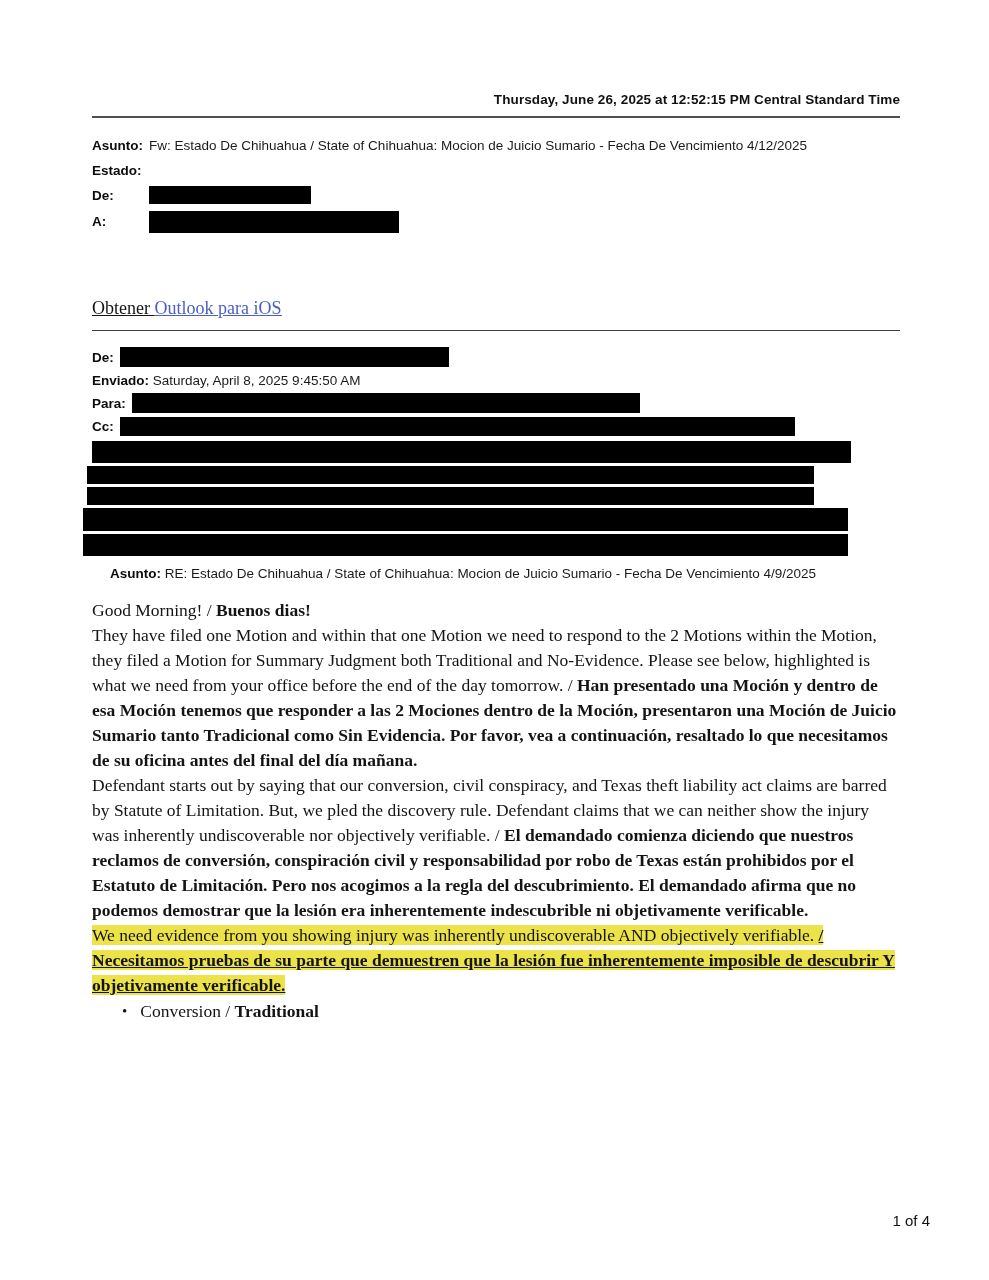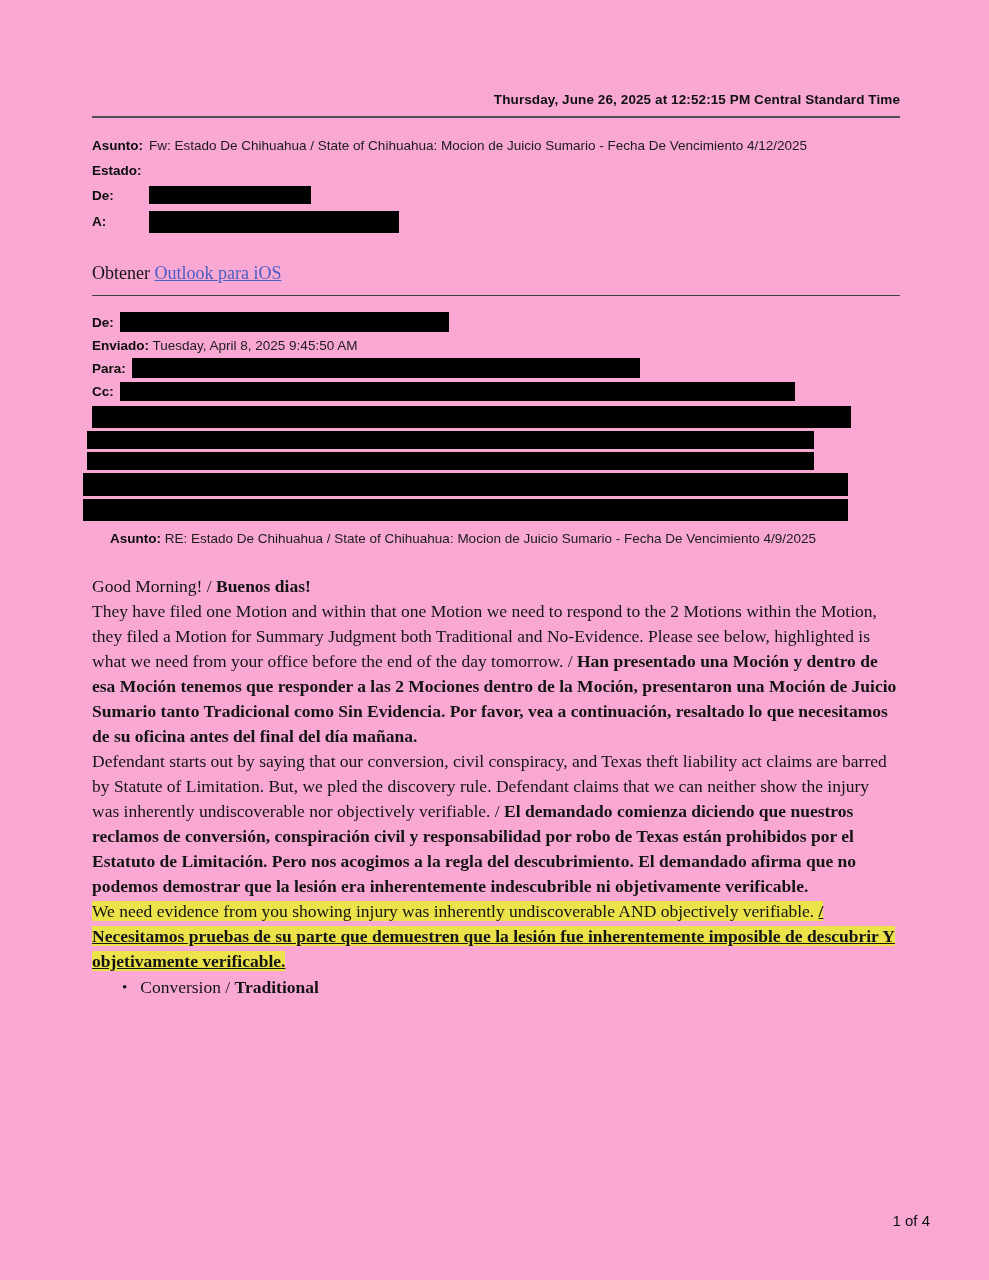--- a/index.html
+++ b/index.html
@@ -1,18 +1,18 @@
 <!DOCTYPE html>
 <html><head>
 <meta charset="utf-8">
 <style>
   * { margin:0; padding:0; box-sizing:border-box; }
   html,body { background:#e8e8e8; }
   .page {
-    position:relative; width:989px; height:1280px; background:#f9a8d4;
+    position:relative; width:989px; height:1280px; background:#ffffff;
     margin:0 auto; overflow:hidden;
     font-family:"Liberation Sans", sans-serif; color:#161616;
   }
   .content { position:absolute; left:92px; top:0; width:808px; }
 
   
   .timestamp {
     padding-top:92px; text-align:right;
     font-size:13.5px; font-weight:bold; letter-spacing:0.1px; color:#111;
   }
@@ -22,36 +22,36 @@
   
   .hdr-outer { margin-top:17px; font-size:13.5px; line-height:21px; }
   .hdr-row { display:flex; margin-bottom:4px; align-items:flex-start; }
   .hdr-label { font-weight:bold; width:57px; flex:0 0 57px; color:#0c0c0c; }
   .hdr-value { color:#1b1b1b; }
   .redact { background:#000; display:block; }
   .redact-inline { background:#000; display:inline-block; vertical-align:-5px; }
 
   
   .outlook-line {
-    margin-top:30px; font-family:"Liberation Serif", serif;
-    font-size:18px; color:#141414;
+    margin-top:65px; font-family:"Liberation Serif", serif;
+    font-size:18px; color:#141414;text-decoration:underline;
   }
   .outlook-link { color:#4a5ec4; text-decoration:underline; cursor:pointer; }
 
   
   .hdr-inner { margin-top:15px; font-size:13.5px; line-height:23px; color:#1b1b1b; }
   .hdr-inner .line { white-space:nowrap; }
   .hdr-inner b { color:#0c0c0c; }
   .inner-subject { margin-top:6px; max-width:742px; line-height:24px; white-space:normal;text-align:center; }
 
   
   .rbar { background:#000; margin-top:3px; }
 
   
-  .body { margin-top:23px; font-family:"Liberation Serif", serif; font-size:17.5px; line-height:25px; color:#141414; }
+  .body { margin-top:12px; font-family:"Liberation Serif", serif; font-size:17.5px; line-height:25px; color:#141414; }
   .body p { margin:0; }
   .sp { margin-top:22px; }
   .es { font-weight:bold; }
   .hl { background:#ece24a; }
   .hl-es { background:#ece24a; font-weight:bold; text-decoration:underline; }
   .bullet-row { display:flex; margin-top:1px; }
   .bullet-glyph { flex:0 0 auto; padding-left:30px; padding-right:13px; font-size:15px; }
 
   
   .page-num {
@@ -91,21 +91,21 @@
     </div>
     <hr class="rule2">
 
     <div class="hdr-inner">
       <div class="line">
         <b>De:</b>
         <span class="redact-inline" style="width:329px;height:20px;margin-left:2px;"></span>
       </div>
       <div class="line">
         <b>Enviado:</b>
-        <span>Tuesday, April 8, 2025 9:45:50 AM</span>
+        <span>Saturday, April 8, 2025 9:45:50 AM</span>
       </div>
       <div class="line">
         <b>Para:</b>
         <span class="redact-inline" style="width:508px;height:20px;margin-left:2px;"></span>
       </div>
       <div class="line">
         <b>Cc:</b>
         <span class="redact-inline" style="width:675px;height:19px;margin-left:2px;"></span>
       </div>
 

